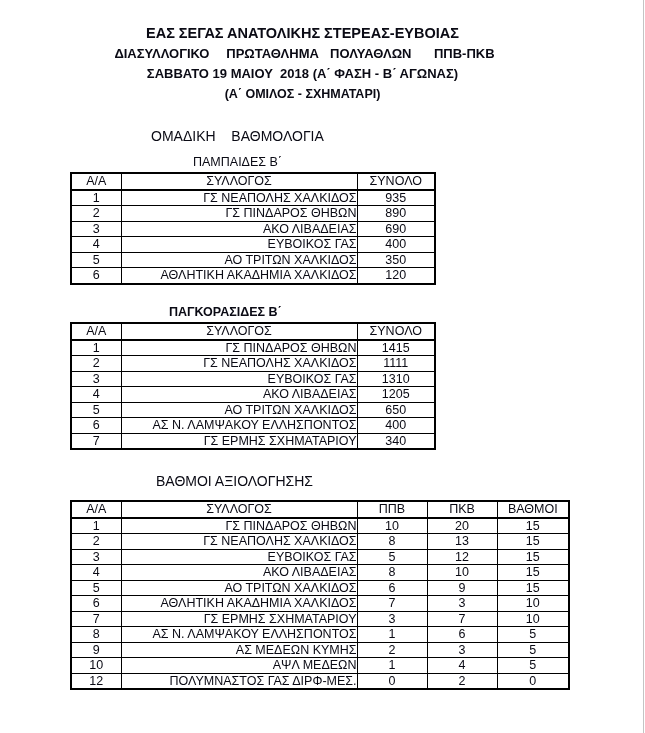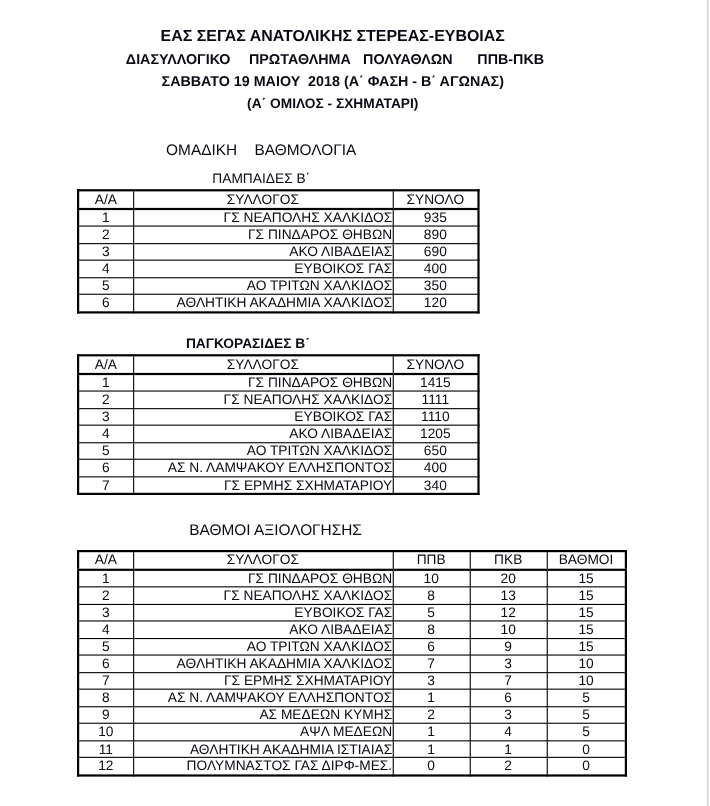--- a/index.html
+++ b/index.html
@@ -38,21 +38,21 @@
     .h4 { top: 88px; font-size: 12.5px; left: -20px; }
 
     .section-title {
       position: absolute;
       font-weight: normal;
       font-size: 14px;
       white-space: pre;
       line-height: 1;
     }
     .st1 { top: 129px; left: 151px; word-spacing: 4px; }
-    .st2 { top: 474px; left: 172px; text-align: center; }
+    .st2 { top: 474px; left: 156px; text-align: center; }
 
     .caption {
       position: absolute;
       font-size: 12.5px;
       line-height: 1;
       white-space: pre;
     }
     .cap1 { top: 156px; left: 193px; }
     .cap2 { top: 306px; left: 169px; font-weight: bold; }
 
@@ -164,21 +164,21 @@
         <td class="c">1415</td>
       </tr>
       <tr>
         <td class="c">2</td>
         <td class="l">ΓΣ ΝΕΑΠΟΛΗΣ ΧΑΛΚΙΔΟΣ</td>
         <td class="c">1111</td>
       </tr>
       <tr>
         <td class="c">3</td>
         <td class="l">ΕΥΒΟΙΚΟΣ ΓΑΣ</td>
-        <td class="c">1110</td>
+        <td class="c">1310</td>
       </tr>
       <tr>
         <td class="c">4</td>
         <td class="l">ΑΚΟ ΛΙΒΑΔΕΙΑΣ</td>
         <td class="c">1205</td>
       </tr>
       <tr>
         <td class="c">5</td>
         <td class="l">ΑΟ ΤΡΙΤΩΝ ΧΑΛΚΙΔΟΣ</td>
         <td class="c">650</td>
@@ -279,27 +279,20 @@
         <td class="c">5</td>
       </tr>
       <tr>
         <td class="c">10</td>
         <td class="l">ΑΨΛ ΜΕΔΕΩΝ</td>
         <td class="c">1</td>
         <td class="c">4</td>
         <td class="c">5</td>
       </tr>
       <tr>
-        <td class="c">11</td>
-        <td class="l">ΑΘΛΗΤΙΚΗ ΑΚΑΔΗΜΙΑ ΙΣΤΙΑΙΑΣ</td>
-        <td class="c">1</td>
-        <td class="c">1</td>
-        <td class="c">0</td>
-      </tr>
-      <tr>
         <td class="c">12</td>
         <td class="l">ΠΟΛΥΜΝΑΣΤΟΣ ΓΑΣ ΔΙΡΦ-ΜΕΣ.</td>
         <td class="c">0</td>
         <td class="c">2</td>
         <td class="c">0</td>
       </tr>
     </tbody>
 </table>
 
 </body></html>

